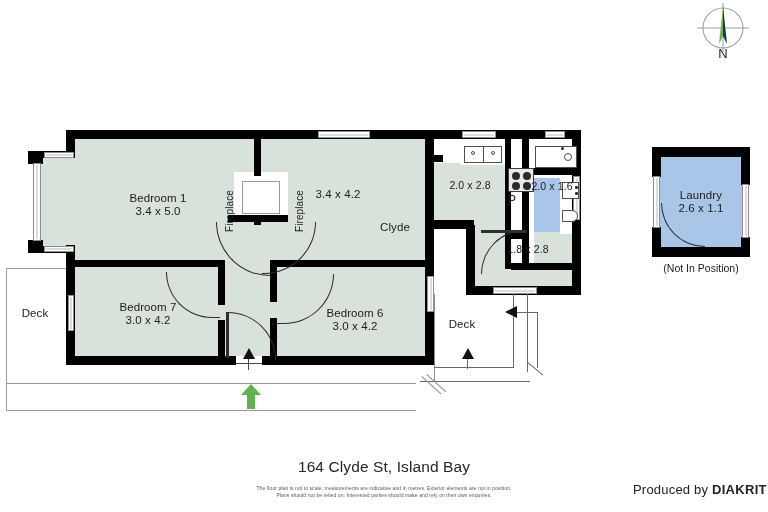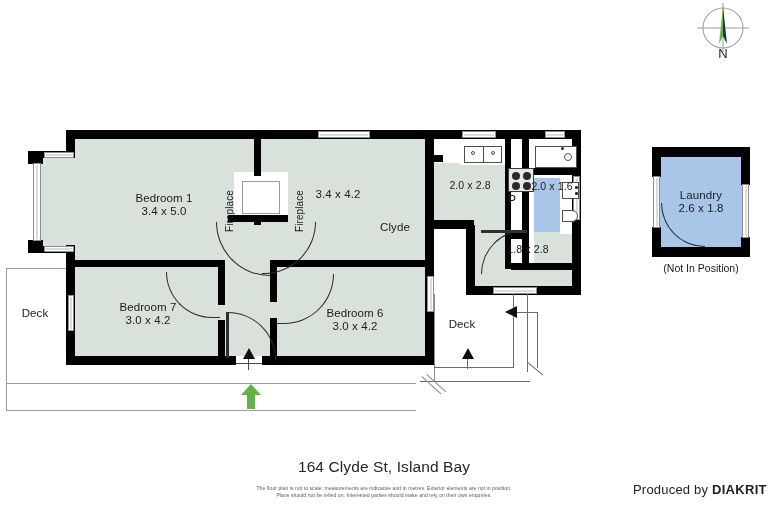--- a/index.html
+++ b/index.html
@@ -258,21 +258,21 @@
   <div class="wall" style="left:652px;top:147px;width:98px;height:10px;"></div>
   <div class="wall" style="left:652px;top:247px;width:98px;height:10px;"></div>
   <div class="wall" style="left:652px;top:147px;width:9px;height:30px;"></div>
   <div class="wall" style="left:652px;top:227px;width:9px;height:30px;"></div>
   <div class="wall" style="left:741px;top:147px;width:9px;height:38px;"></div>
   <div class="wall" style="left:741px;top:237px;width:9px;height:20px;"></div>
   <div class="win winv" style="left:653px;top:176px;width:7px;height:52px;"></div>
   <div class="win winv" style="left:742px;top:184px;width:7px;height:54px;"></div>
   <div class="swing" style="left:661px;top:203px;width:44px;height:44px;border-radius:0 0 0 44px;border-top:none;border-right:none;"></div>
 
-  <div class="lbl" style="left:84px;top:192px;width:160px;">
+  <div class="lbl" style="left:78px;top:192px;width:160px;">
     <span class="nm">Bedroom 1</span>
     <span class="dim">3.4 x 5.0</span>
   </div>
 
   <div class="lbl" style="left:68px;top:301px;width:160px;">
     <span class="nm">Bedroom 7</span>
     <span class="dim">3.0 x 4.2</span>
   </div>
 
   <div class="lbl" style="left:275px;top:307px;width:160px;">
@@ -295,21 +295,21 @@
   <div class="lbl lbl-sm" style="left:506px;top:180px;width:92px;">
     <span class="dim">2.0 x 1.6</span>
   </div>
 
   <div class="lbl lbl-sm" style="left:480px;top:243px;width:96px;">
     <span class="dim">1.8 x 2.8</span>
   </div>
 
   <div class="lbl" style="left:660px;top:189px;width:82px;">
     <span class="nm">Laundry</span>
-    <span class="dim">2.6 x 1.8</span>
+    <span class="dim">2.6 x 1.1</span>
   </div>
 
   <div id="notinpos" style="left:621px;top:262px;">(Not In Position)</div>
 
   <div class="lbl" style="left:-10px;top:307px;width:90px;">
     <span class="nm">Deck</span>
   </div>
 
   <div class="lbl" style="left:422px;top:318px;width:80px;">
     <span class="nm">Deck</span>

